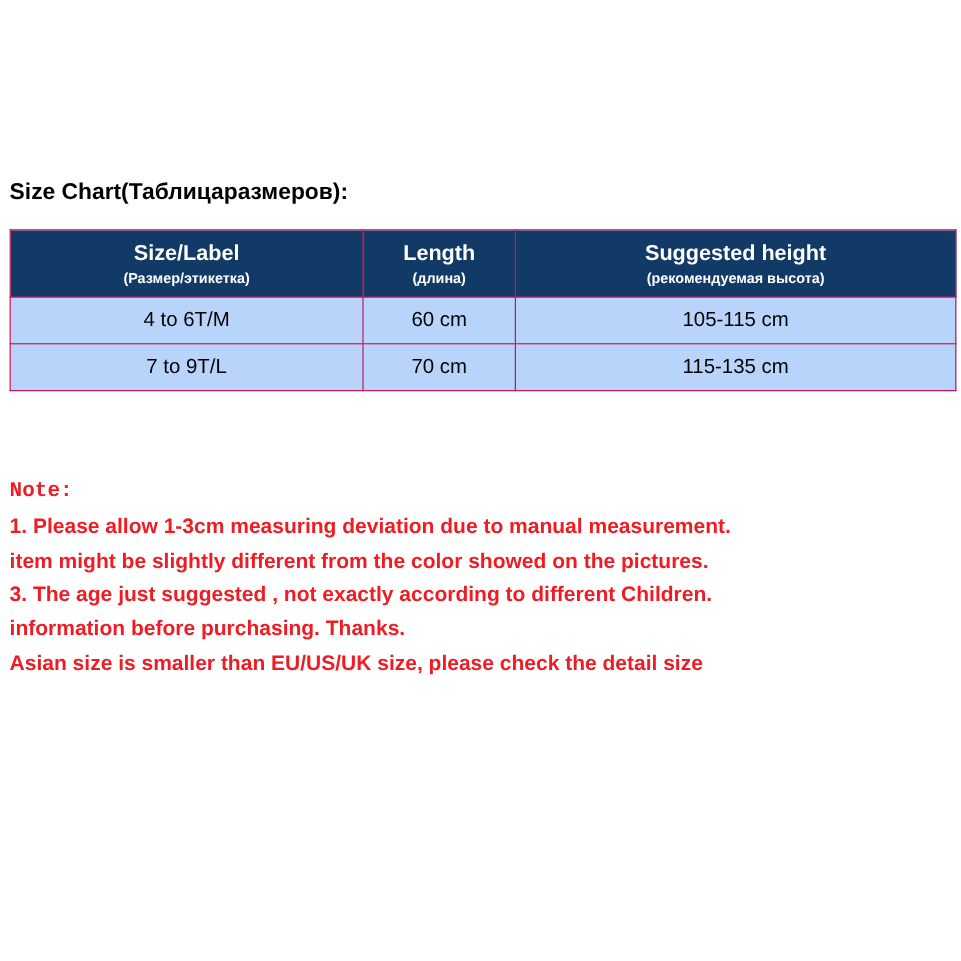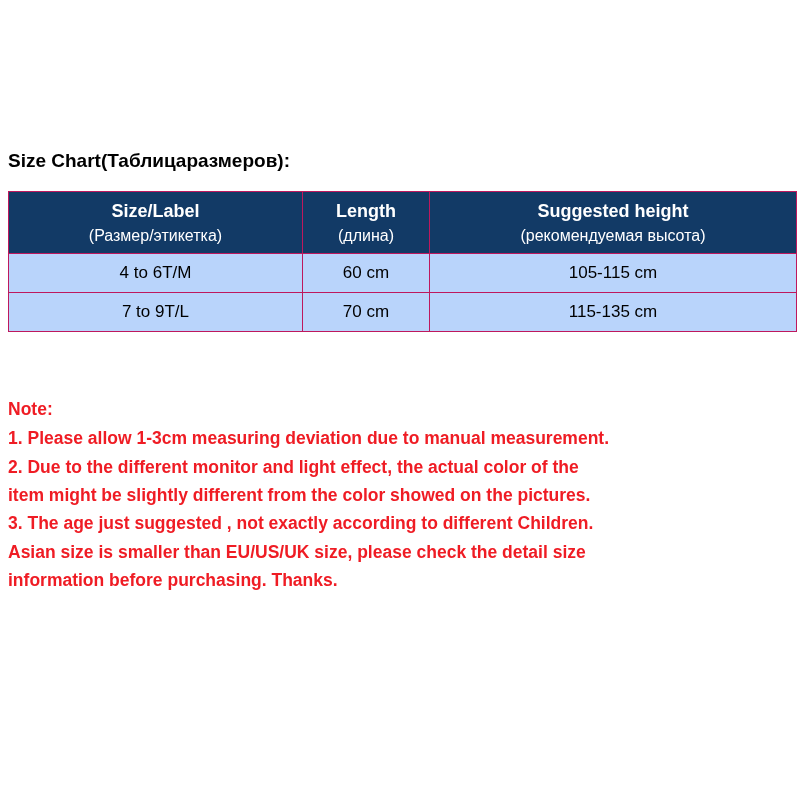--- a/index.html
+++ b/index.html
@@ -48,22 +48,22 @@
   .size-table thead th {
     background: #123a66;
     color: #ffffff;
     font-size: 18px;
     font-weight: bold;
     padding: 6px 4px;
     line-height: 1.45;
   }
   .size-table thead th .sub {
     display: block;
-    font-size: 16px;
-    font-weight: normal;
+    font-size: 12px;
+    font-weight: bold;
   }
   .size-table tbody td {
     background: #b9d4fb;
     color: #000000;
     font-size: 17px;
     padding: 9px 4px;
     font-weight: normal;
   }
   .col-size   { width: 285px; }
   .col-length { width: 118px; }
@@ -81,20 +81,21 @@
   }
   .notes .note-head {
     margin-bottom: 1px;
   }
   .notes p {
     margin: 0;
     padding: 0 0 0 4px;
   }
   .notes .note-head {
     padding-left: 4px;
+    font-family: Liberation Mono, monospace;
   }
 </style>
 </head>
 <body>
 
 <div class="page">
 
   <div class="title">Size Chart(Таблицаразмеров):</div>
 
   <table class="size-table">
@@ -124,20 +125,19 @@
         <td>7 to 9T/L</td>
         <td>70 cm</td>
         <td>115-135 cm</td>
       </tr>
     </tbody>
   </table>
 
   <div class="notes">
     <div class="note-head">Note:</div>
     <p>1. Please allow 1-3cm measuring deviation due to manual measurement.</p>
-    <p>2. Due to the different monitor and light effect, the actual color of the</p>
     <p>item might be slightly different from the color showed on the pictures.</p>
     <p>3. The age just suggested , not exactly according to different Children.</p>
+    <p>information before purchasing. Thanks.</p>
     <p>Asian size is smaller than EU/US/UK size, please check the detail size</p>
-    <p>information before purchasing. Thanks.</p>
   </div>
 
 </div>
 
 </body></html>

